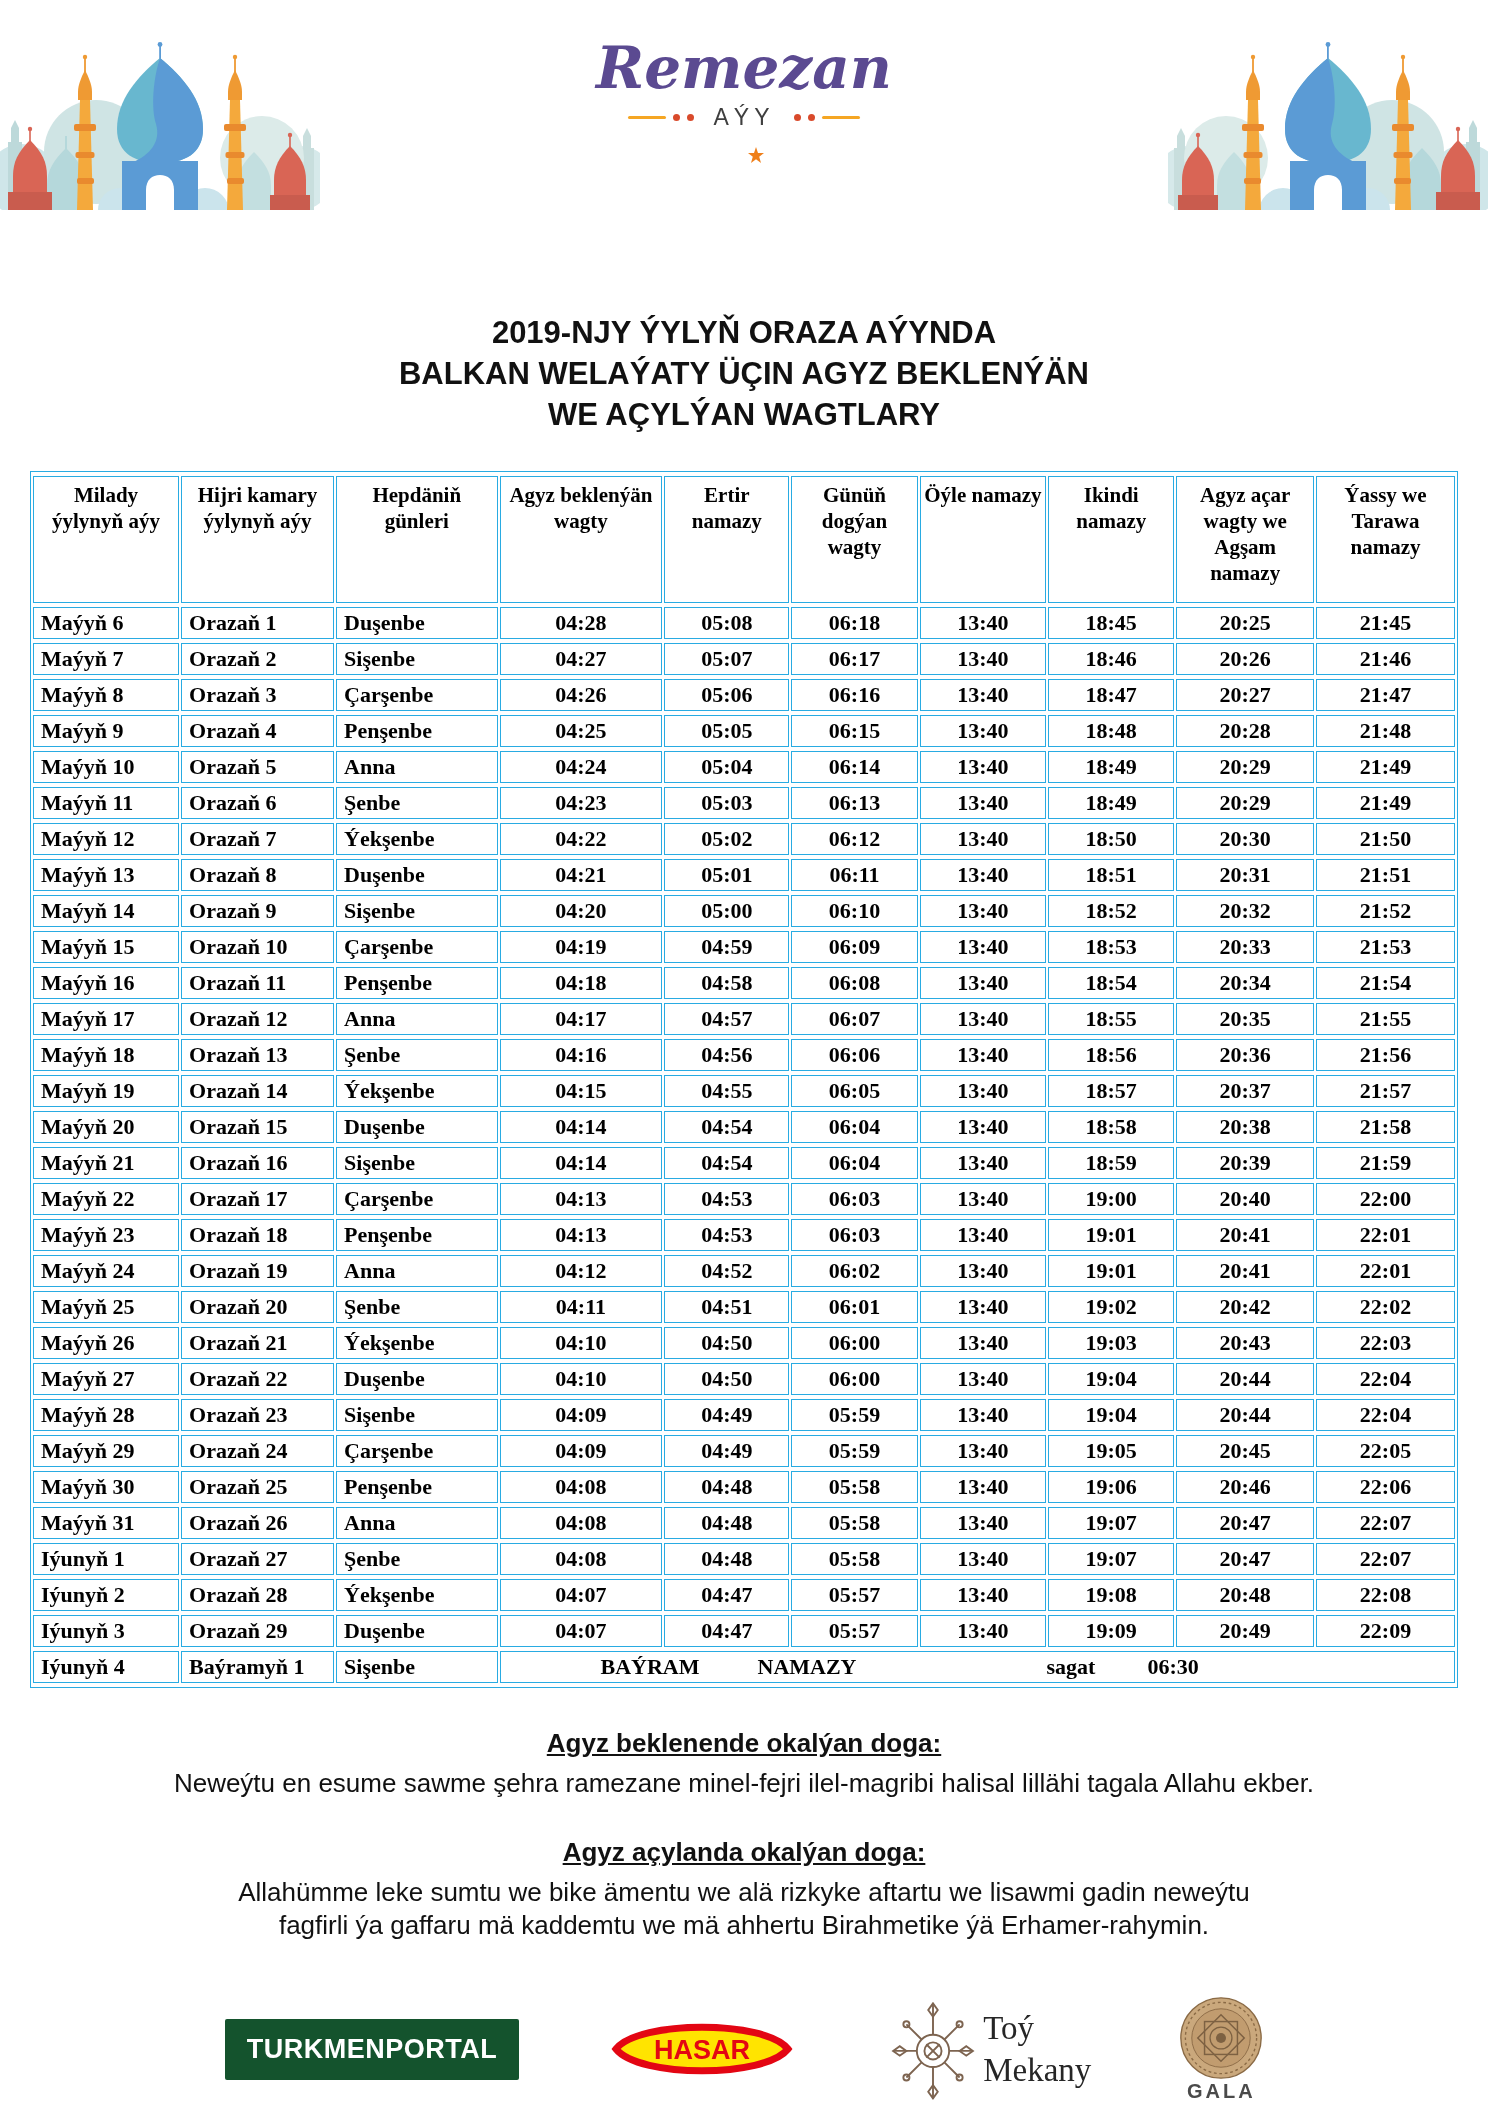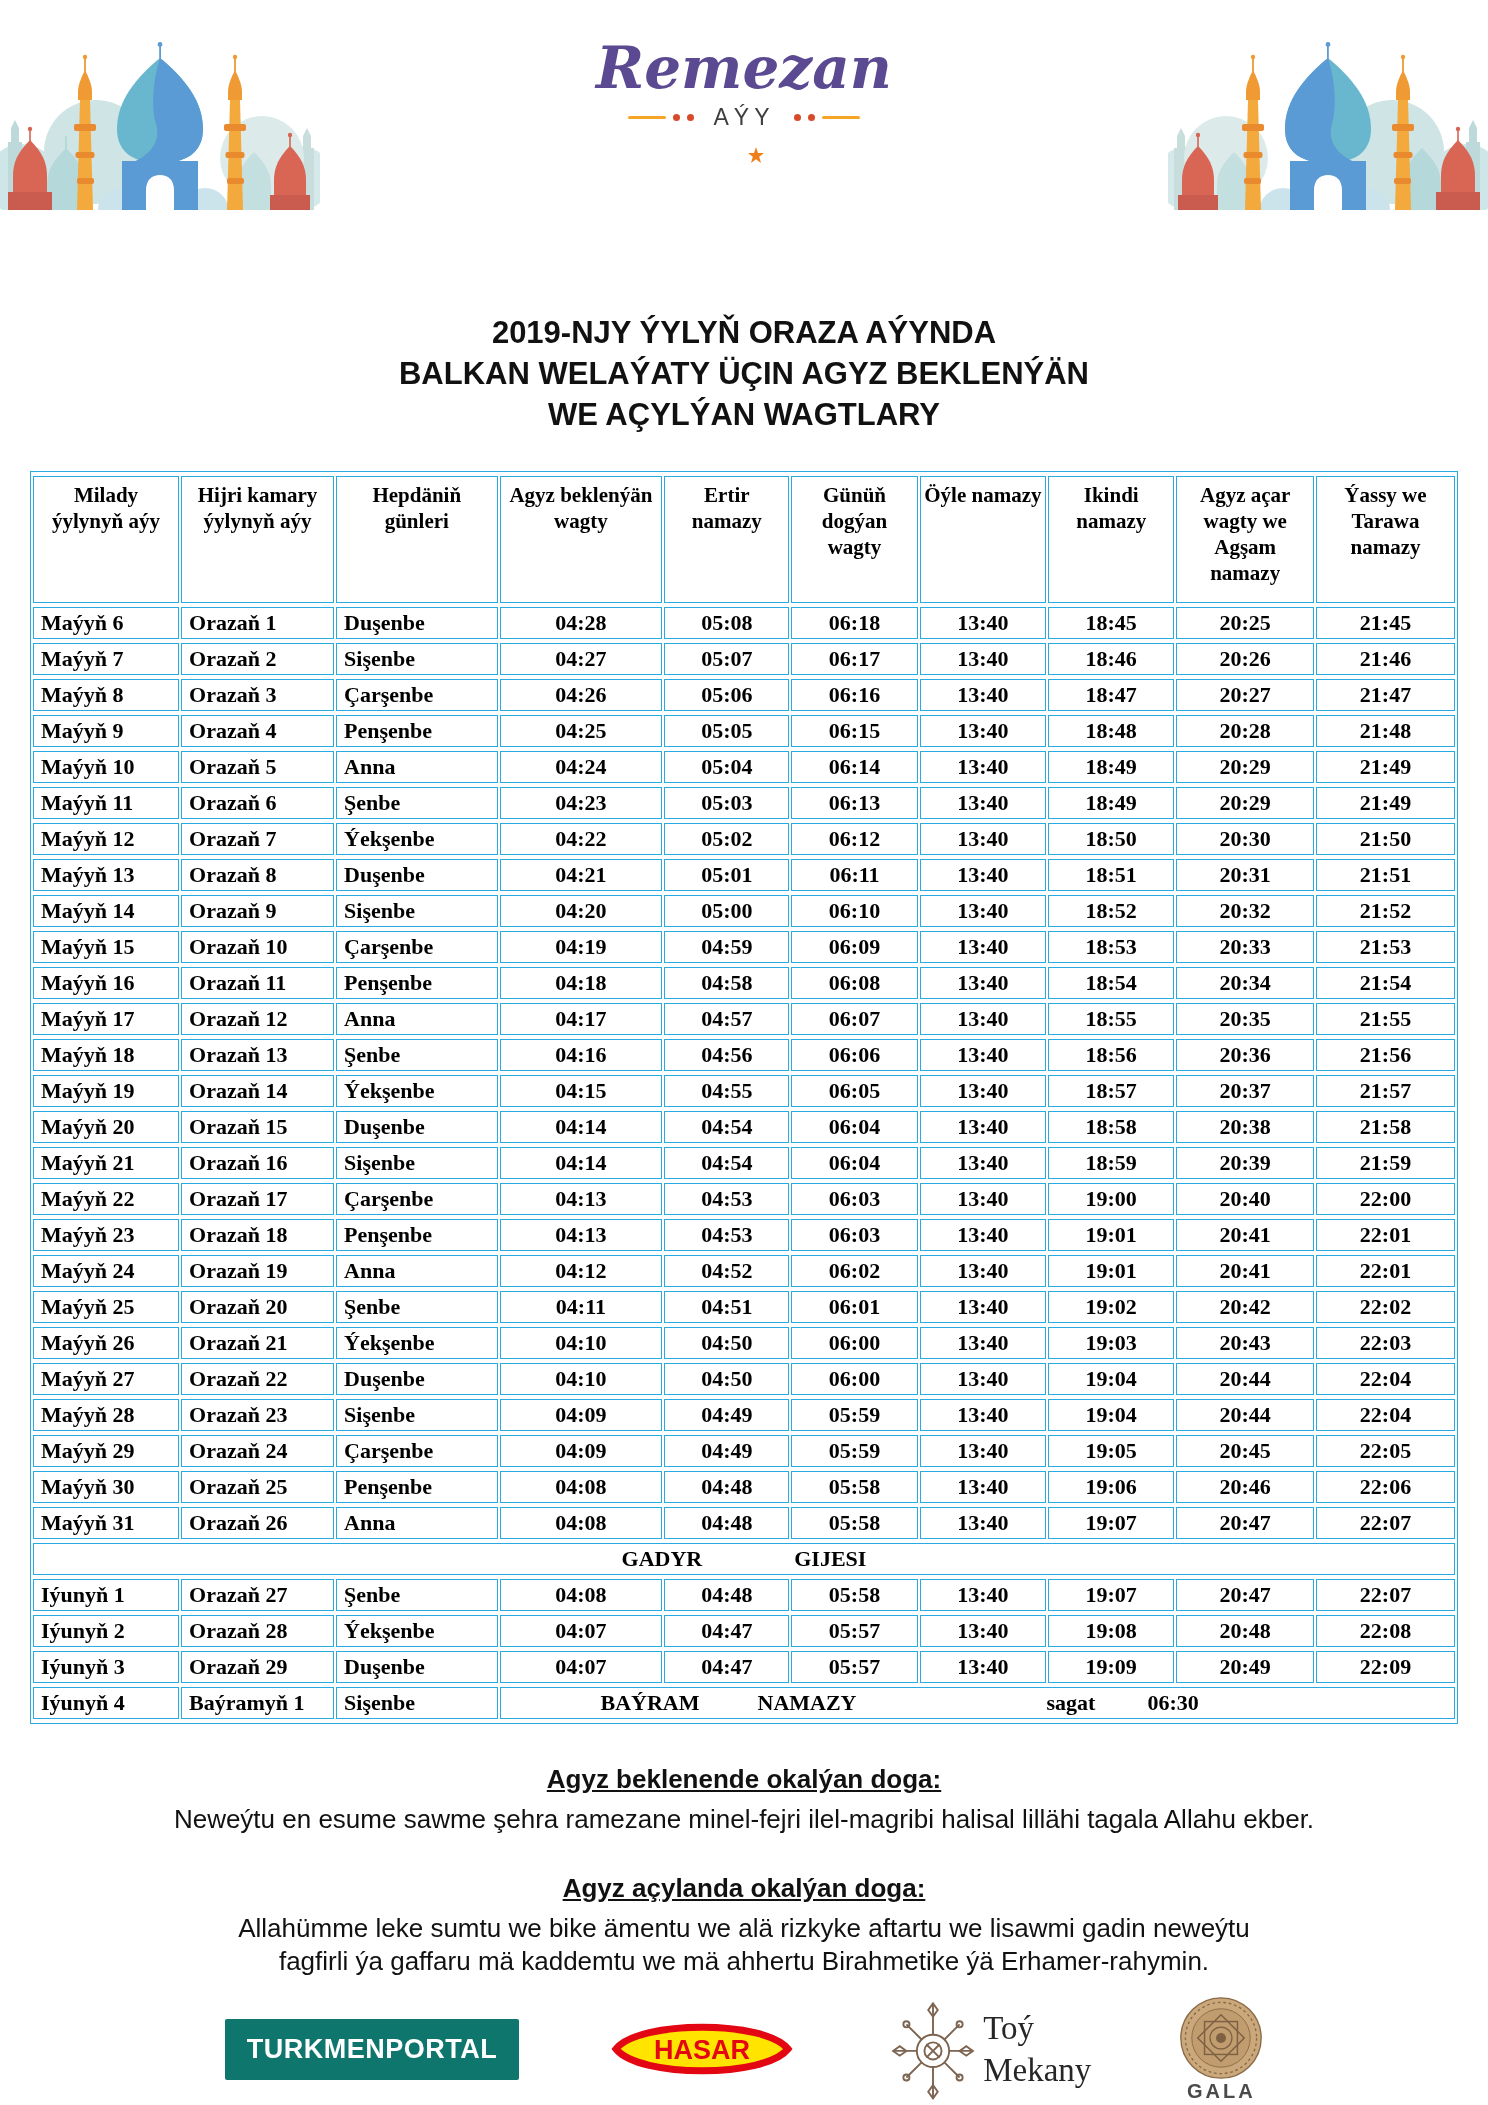--- a/index.html
+++ b/index.html
@@ -57,21 +57,21 @@
   .doga-heading { margin-top:40px; font-size:26px; font-weight:bold; text-decoration:underline; color:#111; }
   .doga-heading.second { margin-top:34px; }
   .doga-line { margin-top:8px; font-size:26px; line-height:33px; color:#111; }
 
   
   .footer {
     position:absolute; left:0; right:0; bottom:0; height:112px;
     display:flex; align-items:center; justify-content:center; gap:88px;
   }
   .logo-tp {
-    background:#0f766e; color:#ffffff; font-weight:bold; font-size:27px;
+    background:#14532d; color:#ffffff; font-weight:bold; font-size:27px;
     padding:15px 22px; letter-spacing:0.5px; border-radius:2px;
   }
   .logo-hasar { display:flex; align-items:center; }
   .logo-toy { display:flex; align-items:center; gap:2px; }
   .toy-text { font-family:"Liberation Serif", serif; font-size:33px; line-height:42px; color:#262626; }
   .logo-gala { display:flex; flex-direction:column; align-items:center; }
   .gala-text { font-size:20px; letter-spacing:3px; color:#4a4a4a; font-weight:bold; }
 </style>
 </head>
 <body>
@@ -548,23 +548,20 @@
           <td class="txt">Anna</td>
           <td class="time">04:08</td>
           <td class="time">04:48</td>
           <td class="time">05:58</td>
           <td class="time">13:40</td>
           <td class="time">19:07</td>
           <td class="time">20:47</td>
           <td class="time">22:07</td>
         </tr>
         <tr>
-          <td colspan="10" class="gadyr-cell"><span>GADYR</span><span>GIJESI</span></td>
-        </tr>
-        <tr>
           <td class="txt">Iýunyň 1</td>
           <td class="txt">Orazaň 27</td>
           <td class="txt">Şenbe</td>
           <td class="time">04:08</td>
           <td class="time">04:48</td>
           <td class="time">05:58</td>
           <td class="time">13:40</td>
           <td class="time">19:07</td>
           <td class="time">20:47</td>
           <td class="time">22:07</td>

